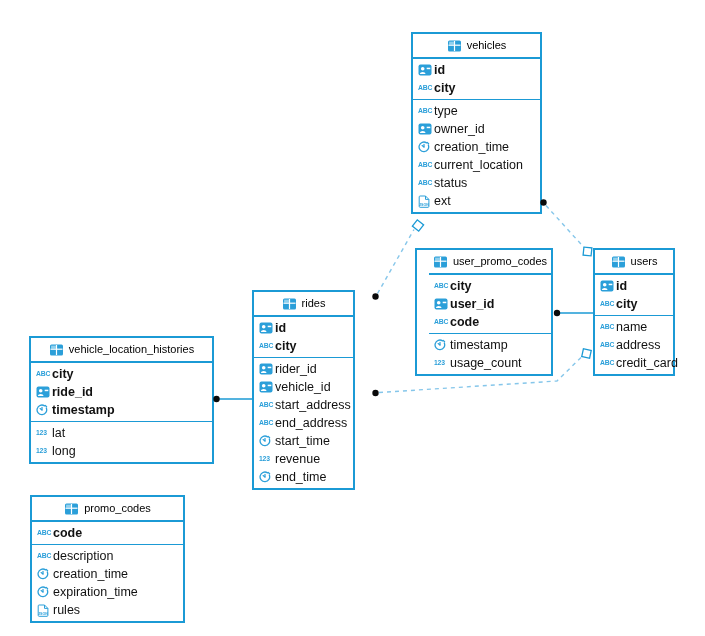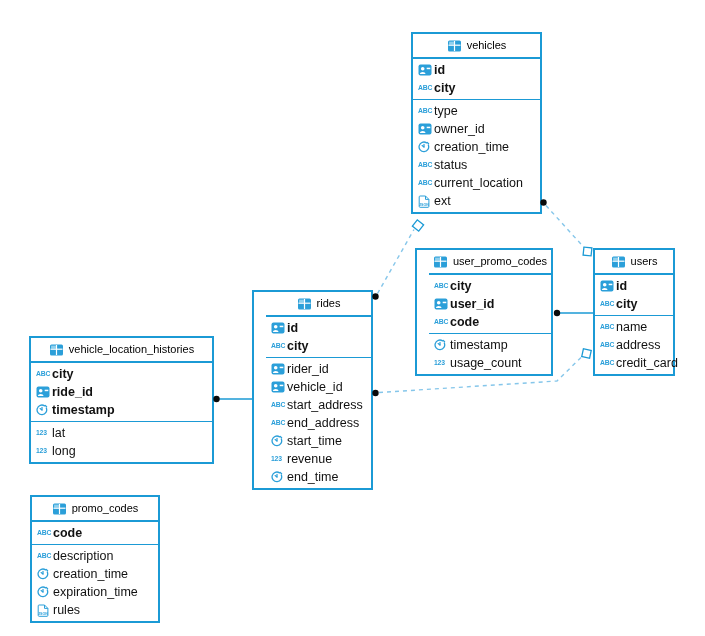--- a/index.html
+++ b/index.html
@@ -108,27 +108,27 @@
             <svg class="icon" width="12" height="12">
               <use href="#sym-clock"></use>
             </svg>
           </span>
         <span class="lbl">creation_time</span>
       </div>
       <div class="row">
         <span class="ico">
             <span class="glyph">ABC</span>
           </span>
+        <span class="lbl">current_location</span>
+      </div>
+      <div class="row">
+        <span class="ico">
+            <span class="glyph">ABC</span>
+          </span>
         <span class="lbl">status</span>
-      </div>
-      <div class="row">
-        <span class="ico">
-            <span class="glyph">ABC</span>
-          </span>
-        <span class="lbl">current_location</span>
       </div>
       <div class="row">
         <span class="ico">
             <svg class="icon" width="12" height="13">
               <use href="#sym-json"></use>
             </svg>
           </span>
         <span class="lbl">ext</span>
       </div>
     </div>
@@ -223,21 +223,21 @@
       </div>
       <div class="row">
         <span class="ico">
             <span class="glyph">ABC</span>
           </span>
         <span class="lbl">credit_card</span>
       </div>
     </div>
   </div>
 
-  <div class="tbl" style="left:252px;top:290px;width:121px;padding-left:12px;">
+  <div class="tbl" style="left:252px;top:290px;width:103px;">
     <div class="thead">
       <span class="ico" style="width:15px;min-width:15px;">
           <svg class="icon" width="15" height="12">
             <use href="#sym-table"></use>
           </svg>
         </span>
       <span class="lbl">rides</span>
     </div>
     <div class="sec pk">
       <div class="row">
@@ -351,21 +351,21 @@
       </div>
       <div class="row">
         <span class="ico">
             <span class="glyph">123</span>
           </span>
         <span class="lbl">long</span>
       </div>
     </div>
   </div>
 
-  <div class="tbl" style="left:30px;top:495px;width:130px;">
+  <div class="tbl" style="left:30px;top:495px;width:155px;">
     <div class="thead">
       <span class="ico" style="width:15px;min-width:15px;">
           <svg class="icon" width="15" height="12">
             <use href="#sym-table"></use>
           </svg>
         </span>
       <span class="lbl">promo_codes</span>
     </div>
     <div class="sec pk">
       <div class="row">

